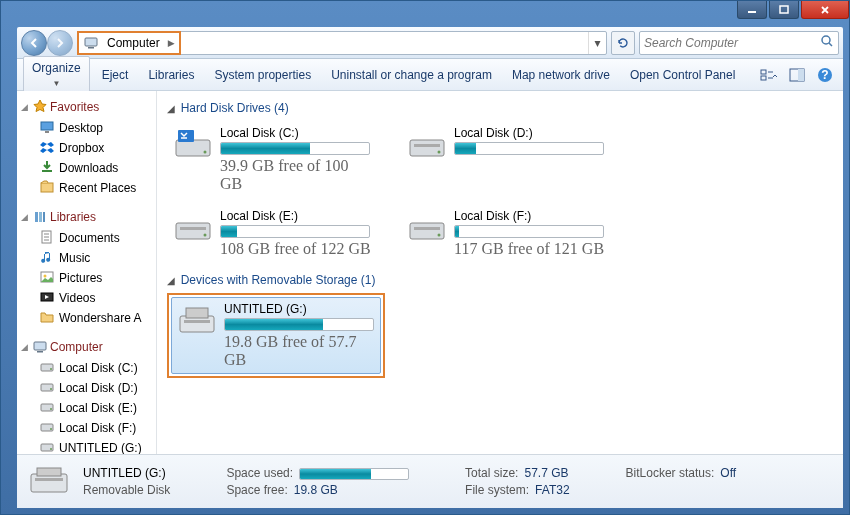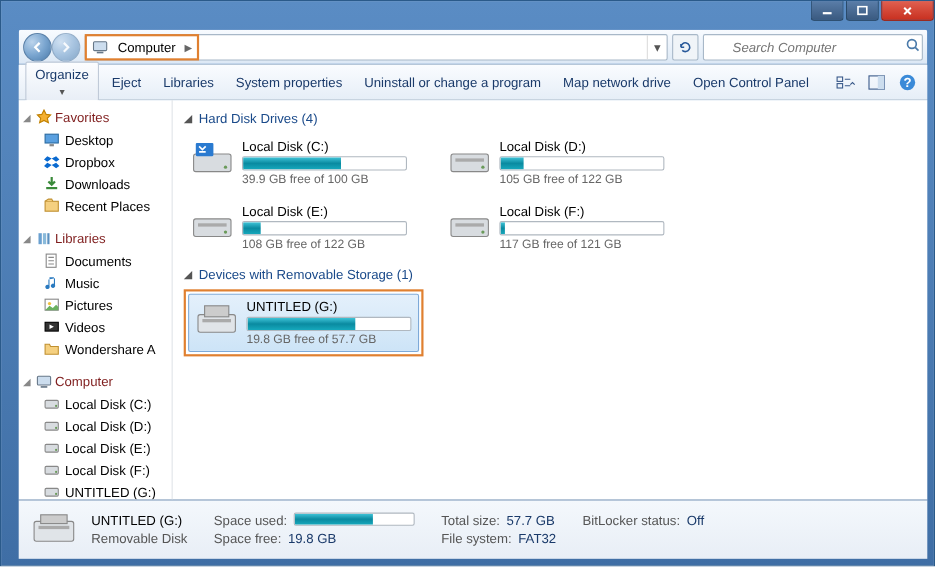--- a/index.html
+++ b/index.html
@@ -20,21 +20,21 @@
 .nav-arrow.fwd { opacity: 0.6; }
 .addr-wrap { flex: 1; display: flex; align-items: center; border: 1px solid #a8b8c8; background: #fff; height: 24px; border-radius: 2px; }
 .addr-highlight { border: 2px solid #e08030; padding: 1px 4px; display: flex; align-items: center; gap: 4px; height: 24px; margin: -1px 0 -1px -1px; }
 .addr-icon { width: 16px; height: 16px; display: inline-flex; align-items: center; justify-content: center; }
 .bc-item { padding: 2px 4px; color: #000; }
 .bc-sep { color: #666; font-size: 9px; }
 .addr-spacer { flex: 1; }
 .addr-drop { width: 18px; height: 22px; display: flex; align-items: center; justify-content: center; color: #555; border-left: 1px solid #ddd; }
 .refresh { width: 24px; height: 24px; border: 1px solid #a8b8c8; background: #f0f4f8; display: flex; align-items: center; justify-content: center; border-radius: 2px; }
 .search { width: 200px; height: 24px; border: 1px solid #a8b8c8; background: #fff; display: flex; align-items: center; padding: 0 4px; border-radius: 2px; }
-.search input { border: none; outline: none; flex: 1; font-style: italic; color: #888; font-size: 12px; margin-left: 22px; }
+.search input { border: none; outline: none; flex: 1; font-style: italic; color: #888; font-size: 12px; }
 .search-icon { color: #4a7aaa; }
 
 
 .toolbar { height: 32px; margin: 0 6px; background: linear-gradient(to bottom, #fafcff, #e6eef7); border-bottom: 1px solid #c8d4e0; display: flex; align-items: center; padding: 0 6px; gap: 4px; }
 .tool-btn { padding: 4px 8px; color: #1a3a6a; cursor: default; border-radius: 2px; }
 .tool-btn.organize { display: flex; align-items: center; gap: 4px; border: 1px solid #c0cad8; background: linear-gradient(to bottom,#fcfdff,#e8eef6); flex-direction: column; }
 .tool-spacer { flex: 1; }
 .tool-icon { width: 24px; height: 22px; display: flex; align-items: center; justify-content: center; color: #3a5a8a; border-radius: 2px; }
 .tool-icon.help { color: #2a6ac0; }
 
@@ -54,30 +54,30 @@
 .section-head .tw { font-size: 10px; color: #555; }
 .drive-grid { display: flex; flex-wrap: wrap; gap: 6px 24px; margin-bottom: 10px; }
 .drive { width: 210px; display: flex; gap: 6px; padding: 4px; border: 1px solid transparent; border-radius: 2px; }
 .drive.selected { background: linear-gradient(to bottom, #e4f0fb, #cde4f7); border: 1px solid #7da9d8; }
 .drive-highlight { border: 2px solid #e08030; padding: 2px; display: inline-block; }
 .drive-icon { width: 42px; height: 38px; flex-shrink: 0; display: flex; align-items: center; justify-content: center; }
 .drive-info { flex: 1; display: flex; flex-direction: column; gap: 2px; }
 .drive-name { color: #000; }
 .bar { height: 13px; width: 150px; border: 1px solid #b0b8c0; background: #fff; border-radius: 2px; overflow: hidden; }
 .bar-fill { height: 100%; background: linear-gradient(to bottom, #3fc4d8, #0a8aa0, #16a8bc); }
-.drive-free { color: #666; font-size: 11px; }
+.drive-free { color: #666; font-size: 16px; font-family: Liberation Serif, serif; }
 
 
 .details { height: 54px; margin: 0 6px 6px 6px; background: linear-gradient(to bottom, #f4f8fc, #e8eef6); border-top: 1px solid #d0d8e0; display: flex; align-items: center; padding: 4px 10px; gap: 12px; }
 .details-icon { width: 44px; height: 40px; }
 .details-cols { display: flex; gap: 24px; font-size: 11px; }
 .details-col { display: flex; flex-direction: column; gap: 3px; }
 .dlabel { color: #555; }
 .dval { color: #1a3a6a; }
-.drow { display: flex; gap: 6px; align-items: flex-start; }
+.drow { display: flex; gap: 6px; align-items: flex-end; margin-left: 32px; }
 .dbar { width: 110px; height: 12px; border: 1px solid #b0b8c0; background: #fff; border-radius: 2px; overflow: hidden; }
 .dbar-fill { height: 100%; background: linear-gradient(to bottom, #3fc4d8, #0a8aa0, #16a8bc); }
 
 
 </style>
 </head>
 <body>
 
 <div class="window">
   <div class="titlebar">
@@ -367,21 +367,20 @@
                 <rect x="4" y="14" width="34" height="16" rx="2" fill="#d8dce0" stroke="#888"></rect>
                 <circle cx="33" cy="26" r="1.5" fill="#6a9a5a"></circle>
                 <rect x="8" y="18" width="26" height="3" fill="#aaa"></rect>
               </svg>
             </div>
       <div class="drive-info">
         <span class="drive-name">Local Disk (D:)</span>
         <div class="bar">
                 <div class="bar-fill" style="width:14%"></div>
               </div>
-        <span class="drive-free">105 GB free of 122 GB</span>
       </div>
           </div>
           <div class="drive">
       <div class="drive-icon">
               <svg width="42" height="38" viewBox="0 0 42 38">
                 <rect x="4" y="14" width="34" height="16" rx="2" fill="#d8dce0" stroke="#888"></rect>
                 <circle cx="33" cy="26" r="1.5" fill="#6a9a5a"></circle>
                 <rect x="8" y="18" width="26" height="3" fill="#aaa"></rect>
               </svg>
             </div>

